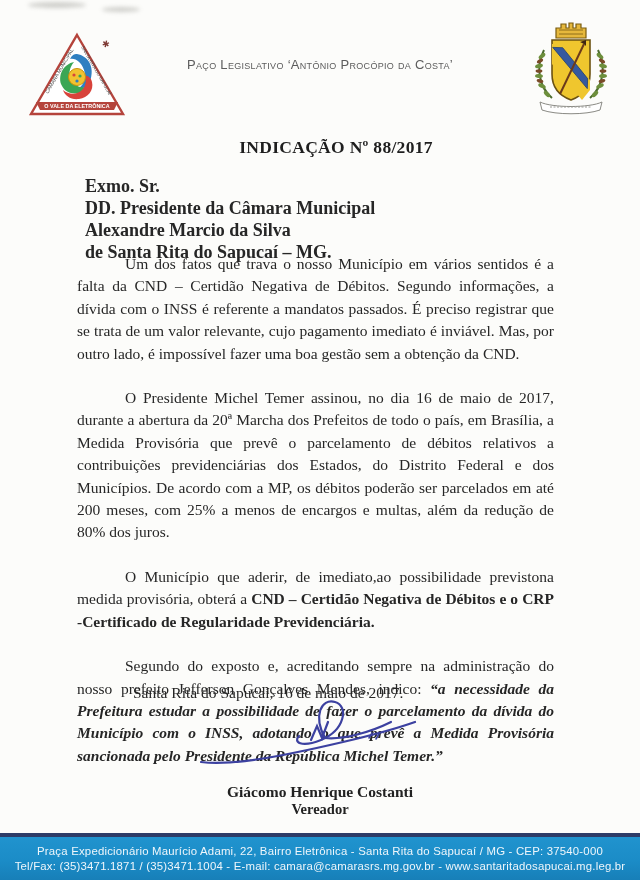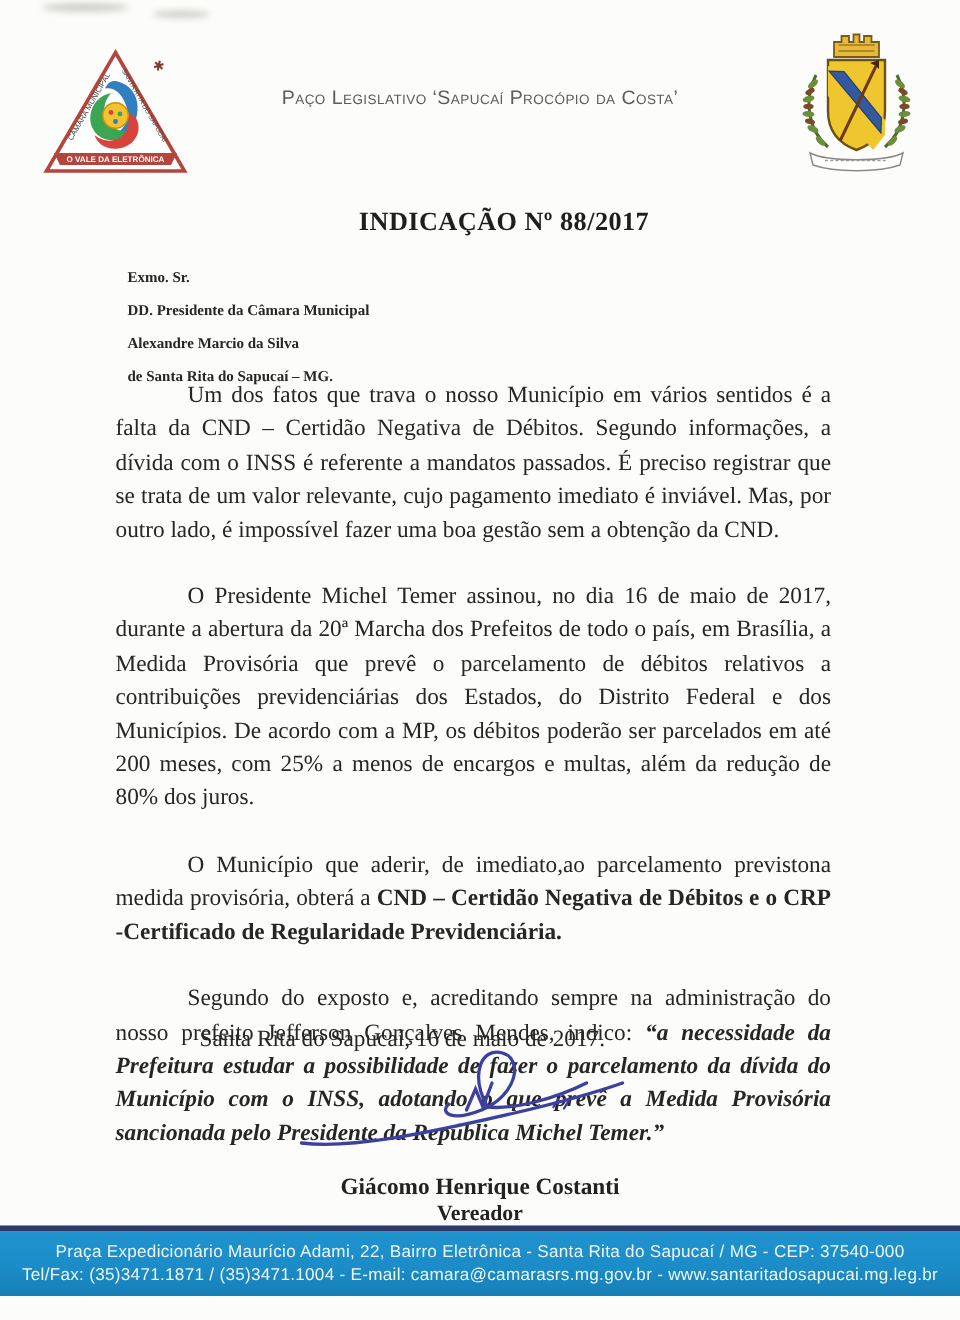--- a/index.html
+++ b/index.html
@@ -46,21 +46,21 @@
     position: absolute;
     top: 137px; left: 0; width: 672px;
     text-align: center;
     font-weight: bold;
     font-size: 17.5px;
     letter-spacing: .3px;
     color: #1e1e1e;
   }
   .addressee {
     position: absolute; left: 85px; top: 175px;
-    font-weight: bold; font-size: 10px; line-height: 22px;
+    font-weight: bold; font-size: 18px; line-height: 22px;
   }
   .body-text {
     position: absolute; left: 77px; top: 253px; width: 477px;
     font-size: 15.5px; line-height: 22.4px;
     text-align: justify;
   }
   .body-text p { text-indent: 48px; margin-bottom: 22px; }
   .b { font-weight: bold; }
   .bi { font-weight: bold; font-style: italic; }
 
@@ -70,21 +70,21 @@
   }
 
   
   .sig-block { position: absolute; left: 165px; top: 698px; width: 310px; text-align: center; }
   .sig-svg { position: absolute; left: 28px; top: -2px; pointer-events: none; }
   .sig-name { margin-top: 85px; font-weight: bold; font-size: 15.5px; color: #222; }
   .sig-role { font-weight: bold; font-size: 14.5px; color: #222; }
 
   
   .footer {
-    position: absolute; left: 0; bottom: 16px; width: 640px; height: 47px;
+    position: absolute; left: 0; bottom: 0; width: 640px; height: 47px;
     border-top: 4px solid #2d3b66;
     background: linear-gradient(180deg, #2093ce 0%, #1b8cc7 55%, #177fb8 100%);
     text-align: center;
     font-family: "Liberation Sans", sans-serif;
     color: #eef6fb;
     padding-top: 7px;
   }
   .footer div { font-size: 11.4px; line-height: 14.5px; letter-spacing: .2px; }
 </style>
 </head>
@@ -153,36 +153,36 @@
 
       <path d="M56,28 L32,78" stroke="#6b3a1a" stroke-width="2"></path>
       <path d="M56,28 L52,26 L58,24 L58,30 Z" fill="#3f2512"></path>
 
       <path d="M12,86 C24,92 62,92 74,86 L72,94 C58,99 28,99 14,94 Z" fill="#ffffff" stroke="#8a8a84" stroke-width="1"></path>
       <line x1="22" y1="91" x2="64" y2="91" stroke="#9a9a94" stroke-width="1" stroke-dasharray="2,1.5"></line>
     </svg>
   </div>
 
   <div class="hdr-center">
-    <div class="building-name">Paço Legislativo ‘Sapucaí Procópio da Costa’</div>
+    <div class="building-name">Paço Legislativo ‘Antônio Procópio da Costa’</div>
   </div>
 
   <div class="doc-title">INDICAÇÃO Nº 88/2017</div>
 
   <div class="addressee">
     <div>Exmo. Sr.</div>
     <div>DD. Presidente da Câmara Municipal</div>
     <div>Alexandre Marcio da Silva</div>
     <div>de Santa Rita do Sapucaí – MG.</div>
   </div>
 
   <div class="body-text">
     <p>Um dos fatos que trava o nosso Município em vários sentidos é a falta da CND – Certidão Negativa de Débitos. Segundo informações, a dívida com o INSS é referente a mandatos passados. É preciso registrar que se trata de um valor relevante, cujo pagamento imediato é inviável. Mas, por outro lado, é impossível fazer uma boa gestão sem a obtenção da CND.</p>
     <p>O Presidente Michel Temer assinou, no dia 16 de maio de 2017, durante a abertura da 20ª Marcha dos Prefeitos de todo o país, em Brasília, a Medida Provisória que prevê o parcelamento de débitos relativos a contribuições previdenciárias dos Estados, do Distrito Federal e dos Municípios. De acordo com a MP, os débitos poderão ser parcelados em até 200 meses, com 25% a menos de encargos e multas, além da redução de 80% dos juros.</p>
-    <p><span>O Município que aderir, de imediato,ao parcelamento previstona medida provisória, obterá a </span><span class="b">CND – Certidão Negativa de Débitos e o CRP -Certificado de Regularidade Previdenciária.</span></p>
+    <p><span>O Município que aderir, de imediato,ao possibilidade previstona medida provisória, obterá a </span><span class="b">CND – Certidão Negativa de Débitos e o CRP -Certificado de Regularidade Previdenciária.</span></p>
     <p><span>Segundo do exposto e, acreditando sempre na administração do nosso prefeito Jefferson Gonçalves Mendes, indico: </span><span class="bi">“a necessidade da Prefeitura estudar a possibilidade de fazer o parcelamento da dívida do Município com o INSS, adotando o que prevê a Medida Provisória sancionada pelo Presidente da República Michel Temer.”</span></p>
   </div>
 
   <div class="date-line">Santa Rita do Sapucaí, 16 de maio de 2017.</div>
 
   <div class="sig-block">
     <svg class="sig-svg" width="250" height="80" viewBox="0 0 250 80">
       <g fill="none" stroke="#3c41a0" stroke-width="2.2" stroke-linecap="round">
         <path d="M132,42 C120,20 128,2 142,6 C156,10 152,34 128,44 C108,52 100,46 106,40"></path>
         <path d="M132,42 C150,44 178,36 198,26"></path>

